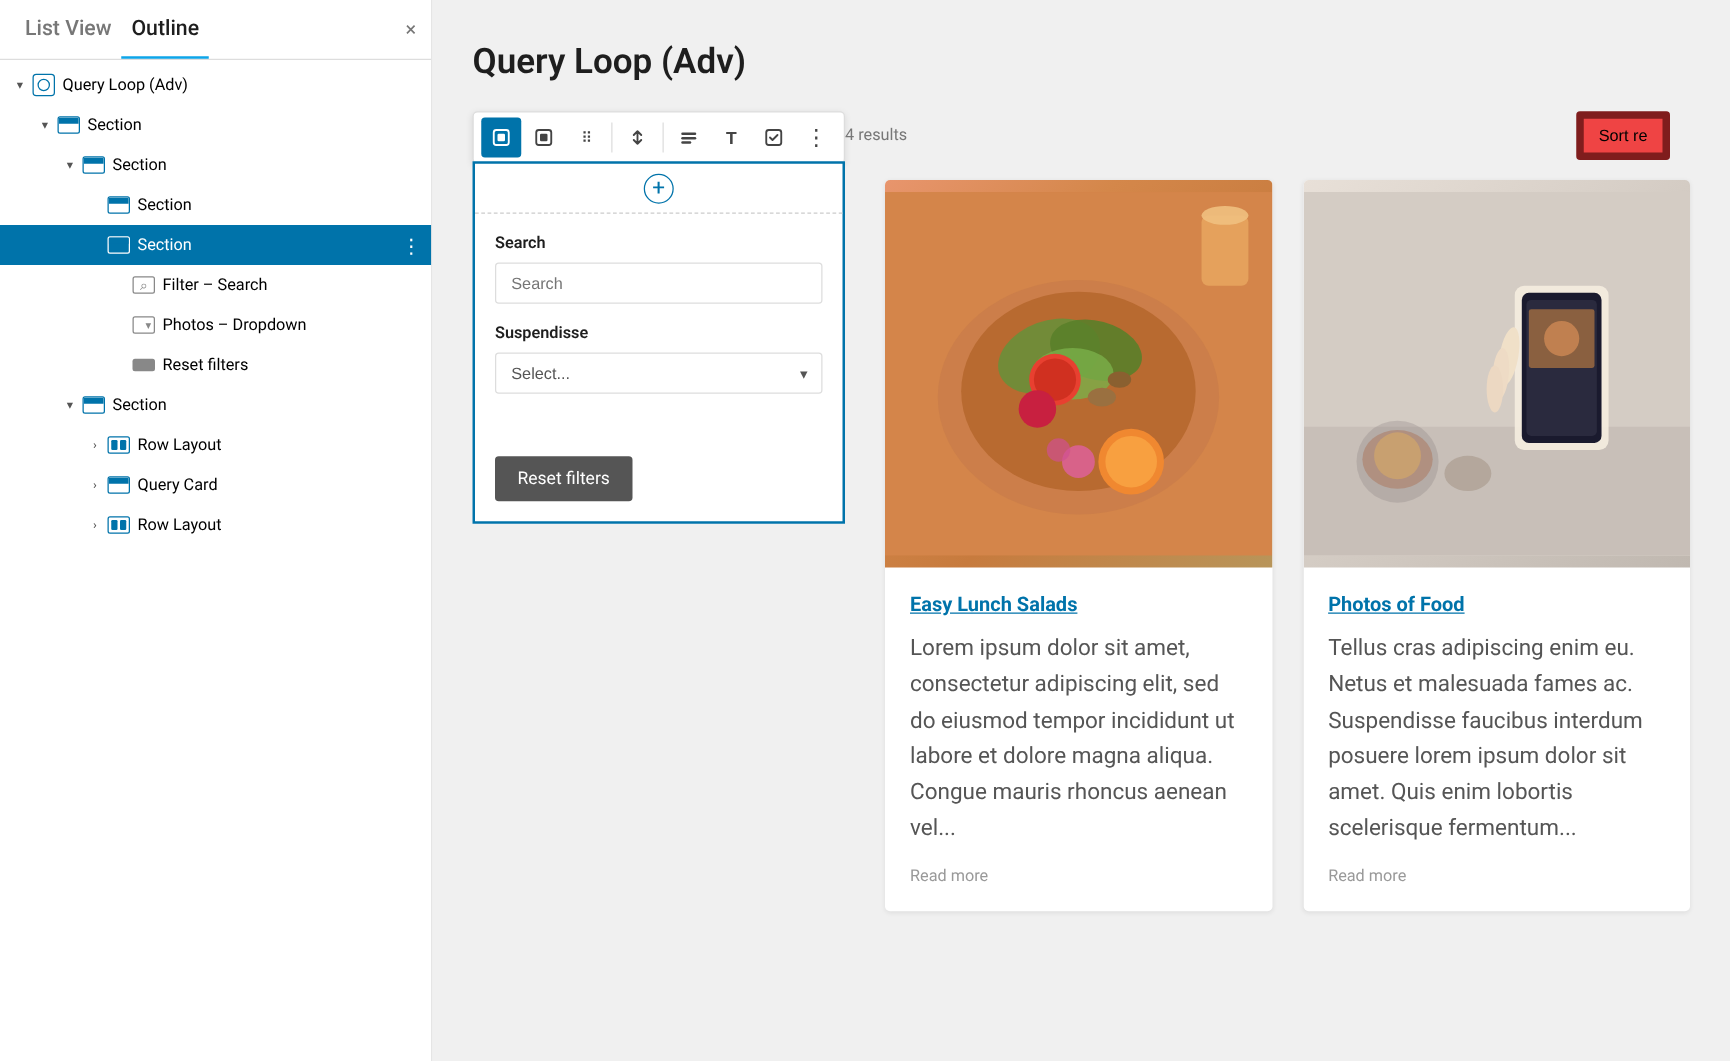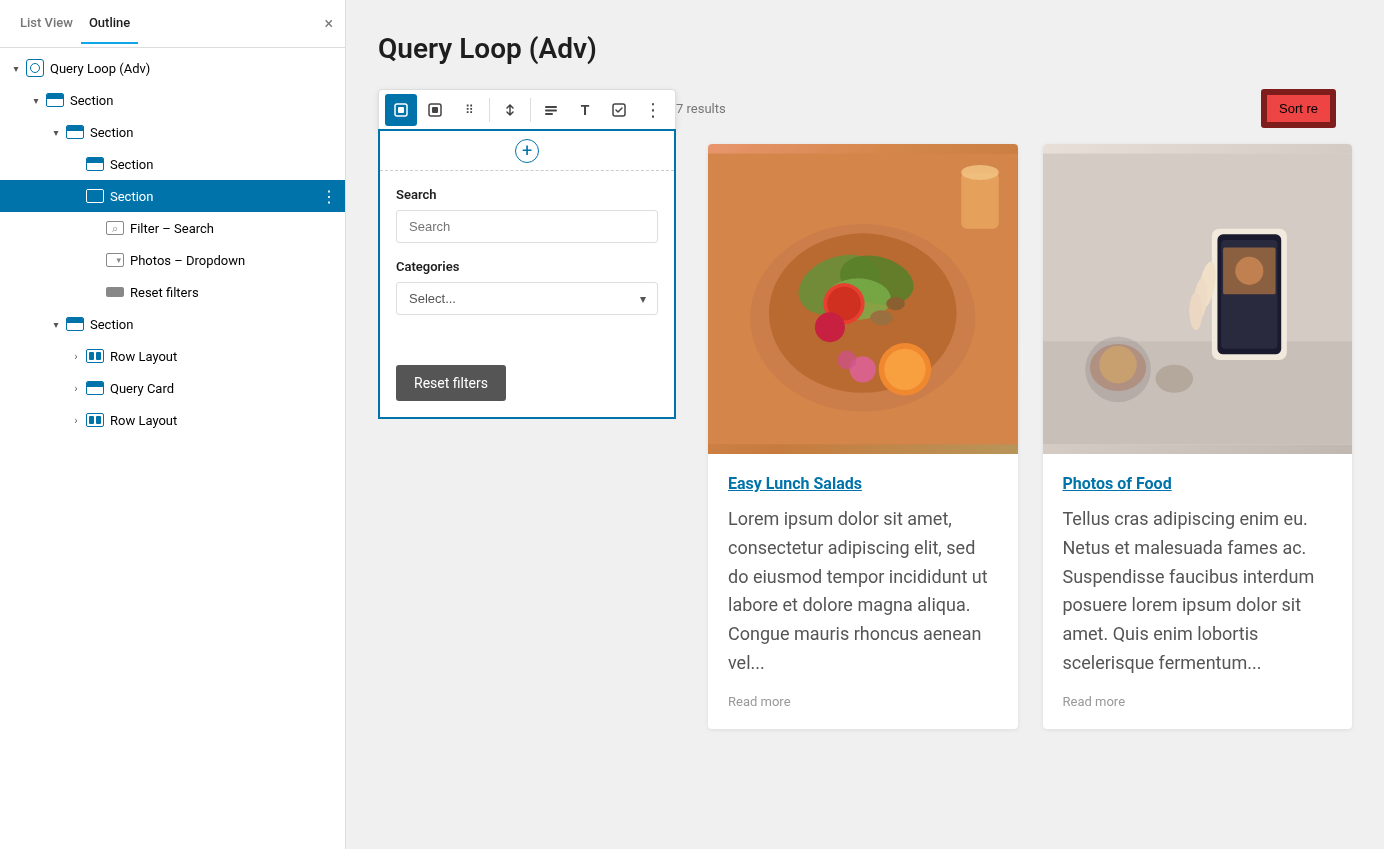--- a/index.html
+++ b/index.html
@@ -18,21 +18,21 @@
 
     .sidebar-tabs {
       display: flex;
       align-items: center;
       border-bottom: 1px solid #ddd;
       padding: 0 12px;
       height: 48px;
     }
 
     .sidebar-tab {
-      font-size: 13px;
+      font-size: 17px;
       font-weight: 500;
       color: #777;
       padding: 12px 8px;
       cursor: pointer;
       border-bottom: 2px solid transparent;
     }
 
     .sidebar-tab.active {
       color: #1e1e1e;
       border-bottom: 2px solid #0ea5e9;
@@ -624,39 +624,39 @@
           </div>
 
           
           <div class="filter-section">
             <div class="filter-label">Search</div>
             <input class="filter-search-input" type="text" placeholder="Search" style="">
           </div>
 
           
           <div class="filter-categories">
-            <div class="filter-label">Categories</div>
+            <div class="filter-label">Suspendisse</div>
             <div class="select-wrapper">
               <select class="filter-select">
                 <option>Select...</option>
               </select>
             </div>
           </div>
 
           
           <div style="height: 30px;"></div>
 
           
           <div class="reset-btn">Reset filters</div>
         </div>
       </div>
 
       <div class="full-content">
         <div class="top-bar-row">
-          <span class="results-count">7 results</span>
+          <span class="results-count">4 results</span>
           <button class="sort-btn">Sort re</button>
         </div>
 
         <div class="posts-grid">
 
           <div class="post-card">
             <div class="post-img-salad">
               
               <svg width="100%" height="310" viewBox="0 0 330 310" xmlns="http://www.w3.org/2000/svg">
                 <rect width="330" height="310" fill="#d4854a"></rect>

